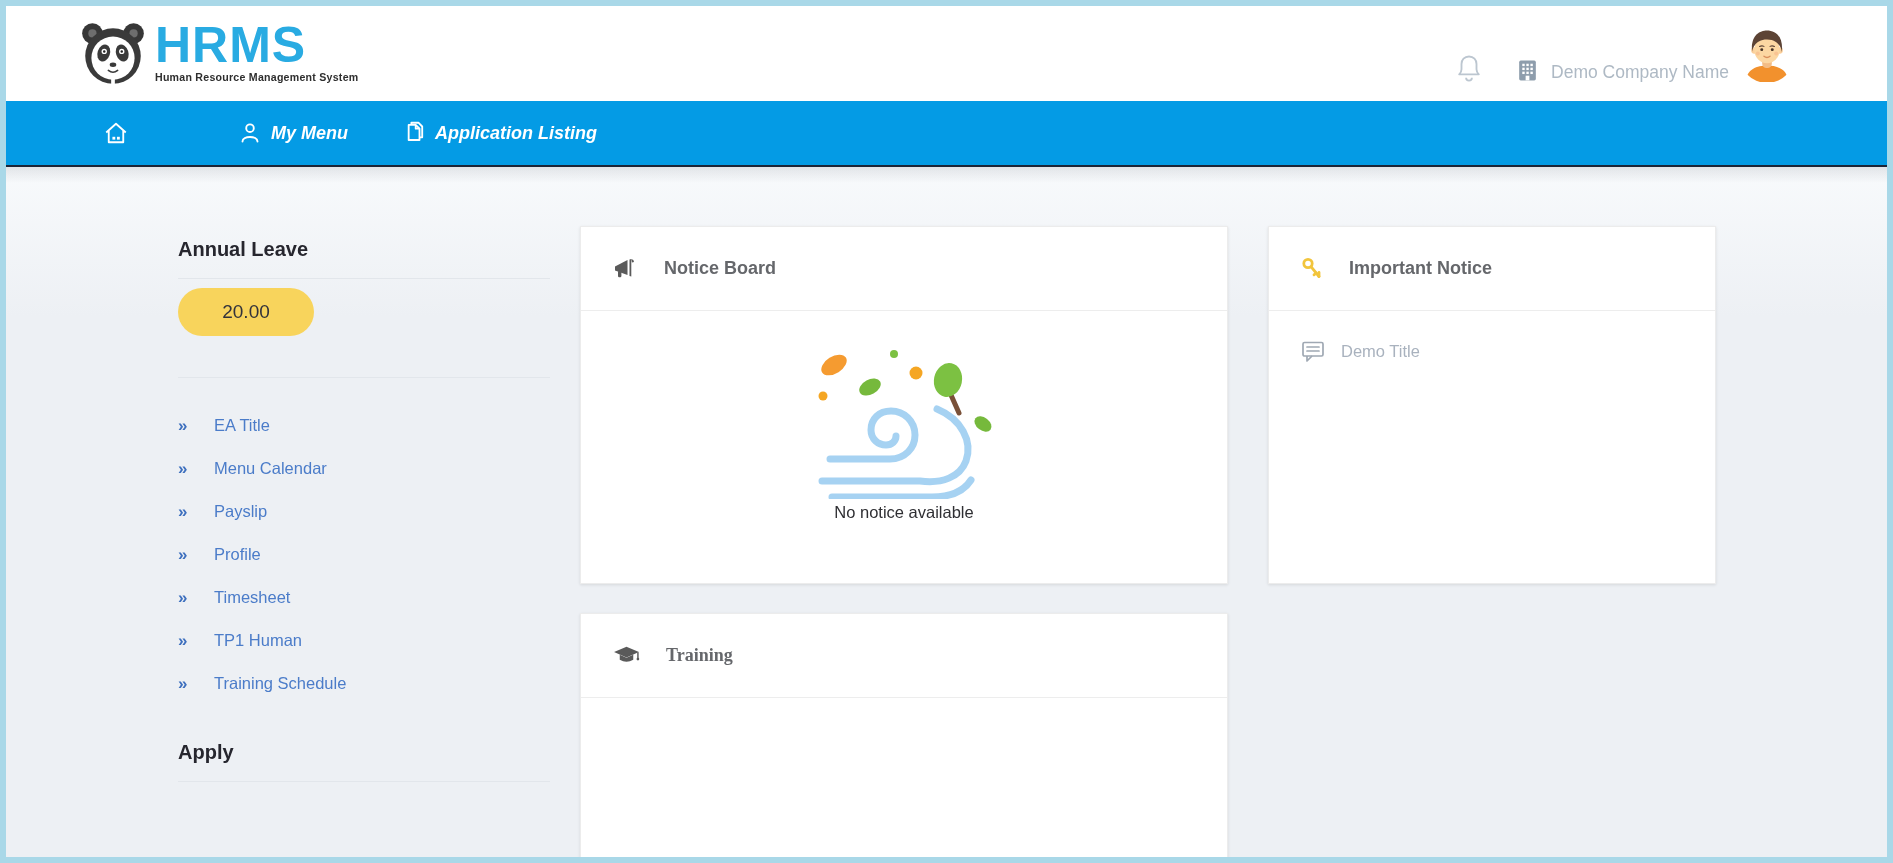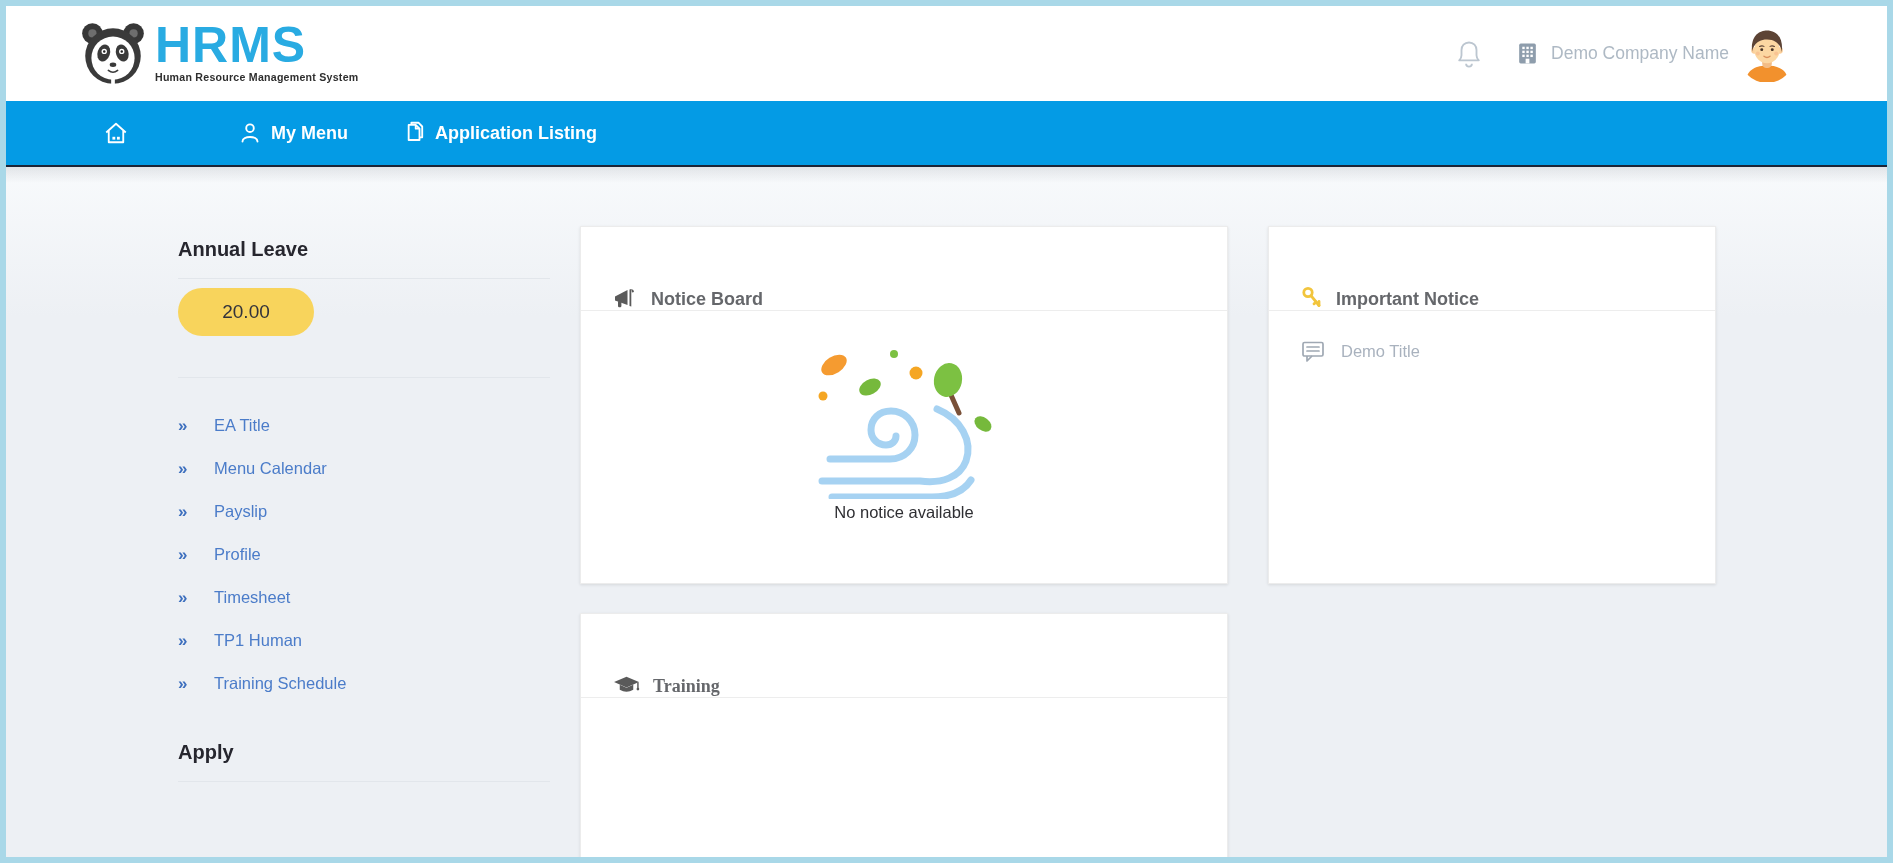--- a/index.html
+++ b/index.html
@@ -10,29 +10,29 @@
           display:flex; flex-direction:column; position:relative; }
 
   
   .topbar { height:95px; background:#fff; display:flex; align-items:center;
             justify-content:space-between; padding:0 92px 0 71px; flex:0 0 auto; }
   .brand { display:flex; align-items:flex-start; gap:6px; }
   .brand-text { display:flex; flex-direction:column; line-height:1; }
   .brand-title { font-size:50px; font-weight:bold; color:#29ABE2; letter-spacing:1px; }
   .brand-tagline { font-size:10.6px; font-weight:bold; color:#2E2E2E; letter-spacing:0.25px; margin-top:2px; }
 
-  .topbar-right { display:flex; align-items:center; }
+  .topbar-right { display:flex; align-items:flex-end; }
   .bell-wrap { margin-right:32px; cursor:pointer; }
   .building-wrap { margin-right:11px; }
   .company-name { font-size:17.5px; color:#AEB9C4; white-space:nowrap; }
   .avatar-wrap { width:56px; height:58px; margin-left:10px; border-radius:50%; overflow:hidden; cursor:pointer; }
 
   
   .navbar { height:66px; background:#049BE5; border-bottom:2px solid #1C2538;
-            display:flex; align-items:center; padding-left:97px; flex:0 0 auto; }
+            display:flex; align-items:center; padding-left:97px; flex:0 0 auto;font-style:italic; }
   .nav-item { display:flex; align-items:center; gap:9px; color:#fff; text-decoration:none;
               font-size:18px; font-weight:bold; cursor:pointer; }
   .nav-home { margin-right:57px; }
   .nav-item + .nav-item { margin-left:52px; }
 
   
   .content { flex:1; position:relative; overflow:hidden;
              background:linear-gradient(180deg,#F8FAFC 0%,#EDF0F4 150px); }
   .content::before { content:''; position:absolute; top:0; left:0; right:0; height:16px;
              background:linear-gradient(rgba(30,40,60,0.10), rgba(0,0,0,0)); pointer-events:none; }
@@ -50,21 +50,21 @@
   .side-links li { height:43px; display:flex; align-items:center; }
   .bullet { color:#3D6FBE; font-size:17px; font-weight:bold; width:36px; flex:0 0 36px; }
   .side-link { color:#4B7CC9; font-size:16.5px; text-decoration:none; cursor:pointer; }
 
   
   .card { position:absolute; background:#fff; border:1px solid #ECECEC;
           box-shadow:0 1px 3px rgba(0,0,0,0.10); }
   .card-notice    { left:574px;  top:59px;  width:648px; height:358px; }
   .card-important { left:1262px; top:59px;  width:448px; height:358px; }
   .card-training  { left:574px;  top:446px; width:648px; height:246px;font-family:Liberation Serif, serif; }
-  .card-header { height:84px; display:flex; align-items:flex-end; padding:0 32px; gap:13px;
+  .card-header { height:84px; display:flex; align-items:center; padding:0 32px; gap:26px;
                  border-bottom:1px solid #EDEDED; }
   .card-title { font-size:18px; font-weight:bold; color:#65676B; }
 
   .notice-body { display:flex; flex-direction:column; align-items:center; padding-top:36px; }
   .empty-msg { font-size:16.5px; color:#2F2F33; margin-top:4px; }
 
   .important-body { padding:29px 32px; }
   .notice-item { display:flex; align-items:center; gap:16px; cursor:pointer; }
   .notice-item-title { font-size:16.5px; color:#A9B2BE; }
 

